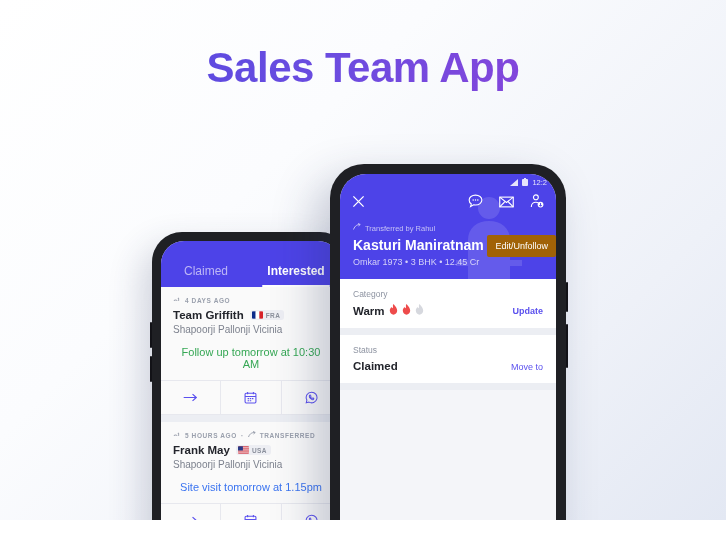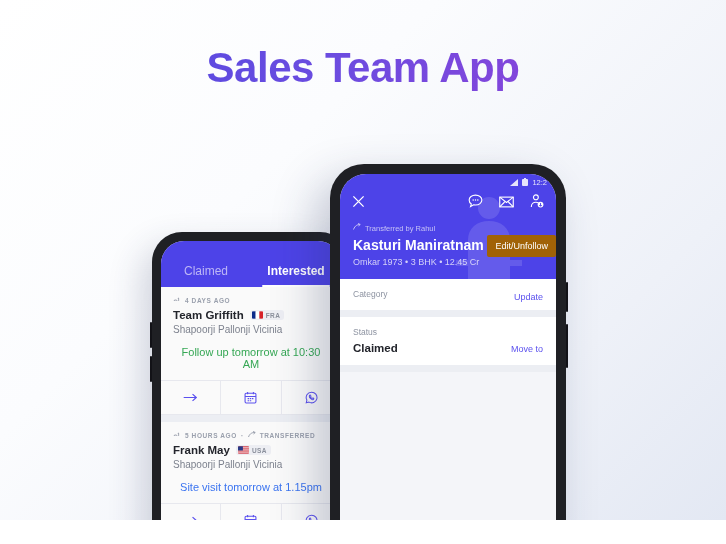--- a/index.html
+++ b/index.html
@@ -302,21 +302,39 @@
         </div>
 
         <div class="r-name">Kasturi Maniratnam</div>
         <div class="r-sub">Omkar 1973 • 3 BHK • 12.45 Cr</div>
 
         <div class="tooltip">Edit/Unfollow</div>
       </div>
 
       <div class="r-section">
         <div class="r-label">Category</div>
-        <div class="r-action" style="top:13px;">Update</div>
+        <div class="r-value">
+          <span>Warm</span>
+          <span>
+            <svg width="9" height="11" viewBox="0 0 10 12" fill="#ee4b4b">
+                <path d="M5 0C3.5 2.2 5.3 3 3.8 4.6 2.9 3.9 2.9 3.3 2.9 3.3 1.2 5.1.9 6 .9 7.4c0 2.6 2.1 4.3 4.1 4.3s4.1-1.7 4.1-4.3C9.1 5 7.2 2.4 5 0z"></path>
+              </svg>
+          </span>
+          <span>
+            <svg width="9" height="11" viewBox="0 0 10 12" fill="#ee4b4b">
+                <path d="M5 0C3.5 2.2 5.3 3 3.8 4.6 2.9 3.9 2.9 3.3 2.9 3.3 1.2 5.1.9 6 .9 7.4c0 2.6 2.1 4.3 4.1 4.3s4.1-1.7 4.1-4.3C9.1 5 7.2 2.4 5 0z"></path>
+              </svg>
+          </span>
+          <span>
+            <svg width="9" height="11" viewBox="0 0 10 12" fill="#d6d8de">
+                <path d="M5 0C3.5 2.2 5.3 3 3.8 4.6 2.9 3.9 2.9 3.3 2.9 3.3 1.2 5.1.9 6 .9 7.4c0 2.6 2.1 4.3 4.1 4.3s4.1-1.7 4.1-4.3C9.1 5 7.2 2.4 5 0z"></path>
+              </svg>
+          </span>
+        </div>
+        <div class="r-action" style="top:27px;font-weight:bold;">Update</div>
       </div>
 
       <div class="r-divider"></div>
 
       <div class="r-section">
         <div class="r-label">Status</div>
         <div class="r-value">Claimed</div>
         <div class="r-action" style="top:27px;">Move to</div>
       </div>
 

